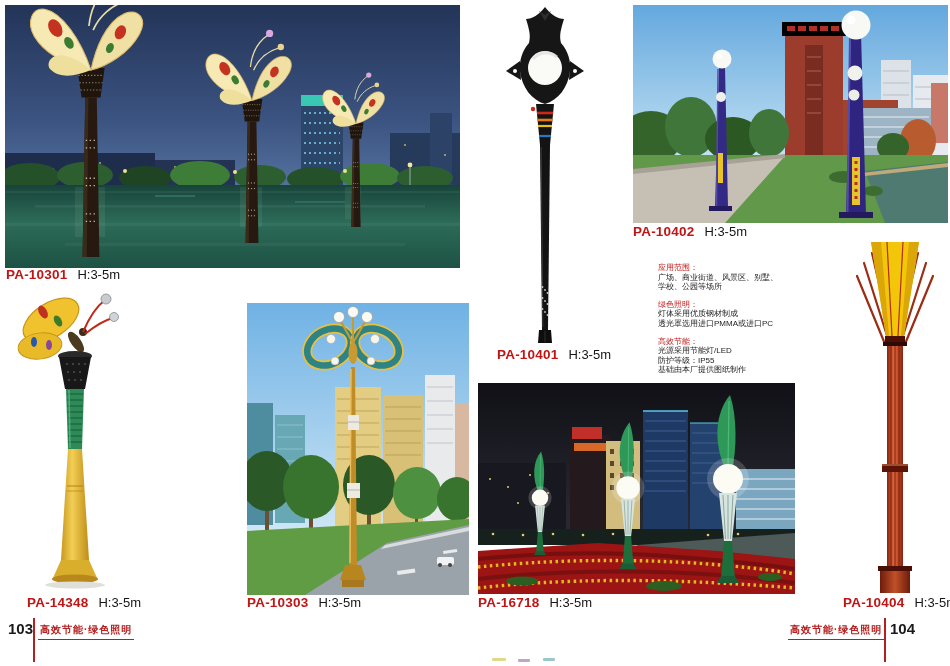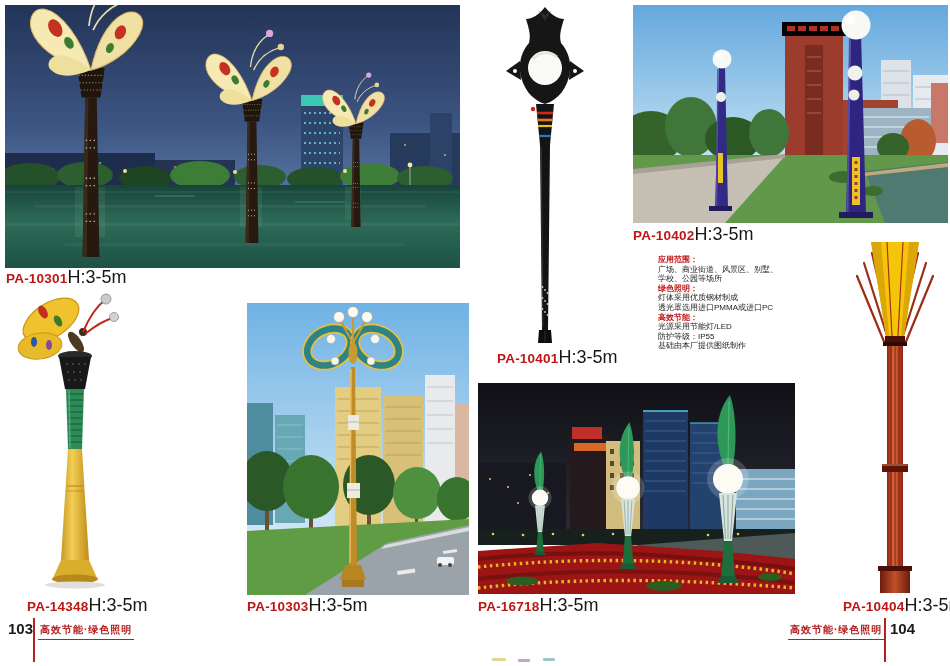--- a/index.html
+++ b/index.html
@@ -1,25 +1,25 @@
 <!DOCTYPE html>
 <html><head>
 <meta charset="utf-8">
 <style>
   html,body{margin:0;padding:0;background:#fff;}
   #page{position:relative;width:950px;height:666px;background:#fff;overflow:hidden;
         font-family:"Liberation Sans","DejaVu Sans",sans-serif;}
   .photo{position:absolute;display:block;}
-  .plabel{position:absolute;display:flex;gap:0;align-items:baseline;white-space:nowrap;}
+  .plabel{position:absolute;display:flex;gap:10px;align-items:baseline;white-space:nowrap;}
   .plabel .code{color:#c01515;font-weight:bold;font-size:13.5px;letter-spacing:.2px;}
-  .plabel .h{color:#161616;font-size:18px;}
+  .plabel .h{color:#161616;font-size:13px;}
   .desc{position:absolute;left:74px;top:416px;width:178px;color:#c23030;font-size:8px;
         line-height:17px;letter-spacing:.4px;text-align:justify;text-indent:2em;font-weight:bold;}
   .specs{position:absolute;left:658px;top:255px;width:170px;font-size:8px;line-height:9.6px;color:#222;}
-  .specs .st{color:#c01515;font-weight:bold;}
+  .specs .st{color:#c01515;font-weight:normal;margin-top:8px;}
   .footer-num{position:absolute;top:620px;font-size:15px;font-weight:bold;color:#1a1a1a;}
   .vline{position:absolute;top:618px;width:2px;height:44px;background:#b42020;}
   .slogan{position:absolute;top:623px;font-size:10px;font-weight:bold;color:#b42020;
           letter-spacing:1px;border-bottom:1.5px solid #b42020;padding:0 2px 2px 2px;}
   .regmark{position:absolute;height:3px;opacity:.55;border-radius:1px;}
 </style>
 </head>
 <body>
 
 <div id="page">

